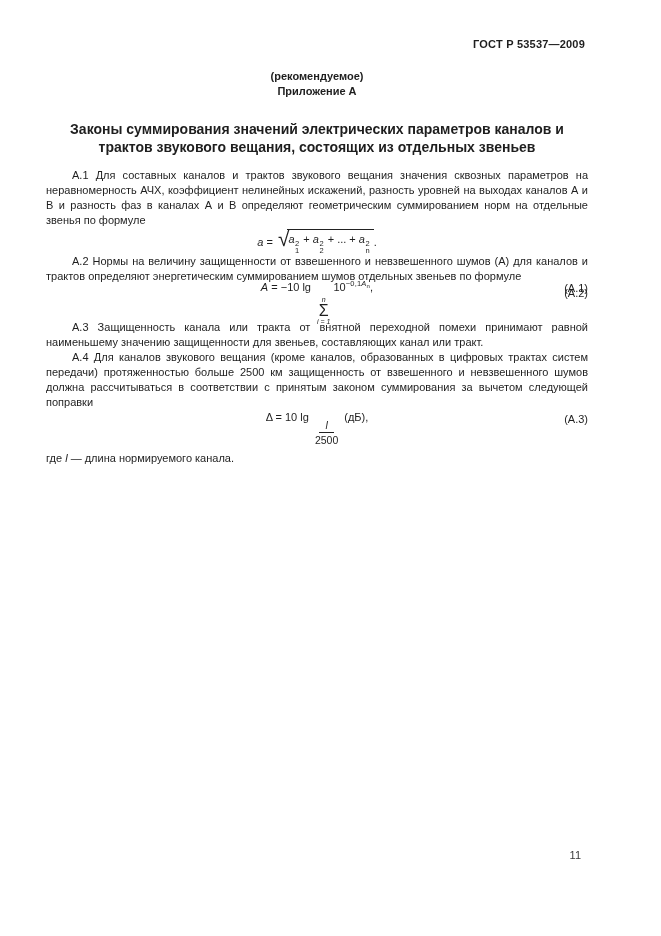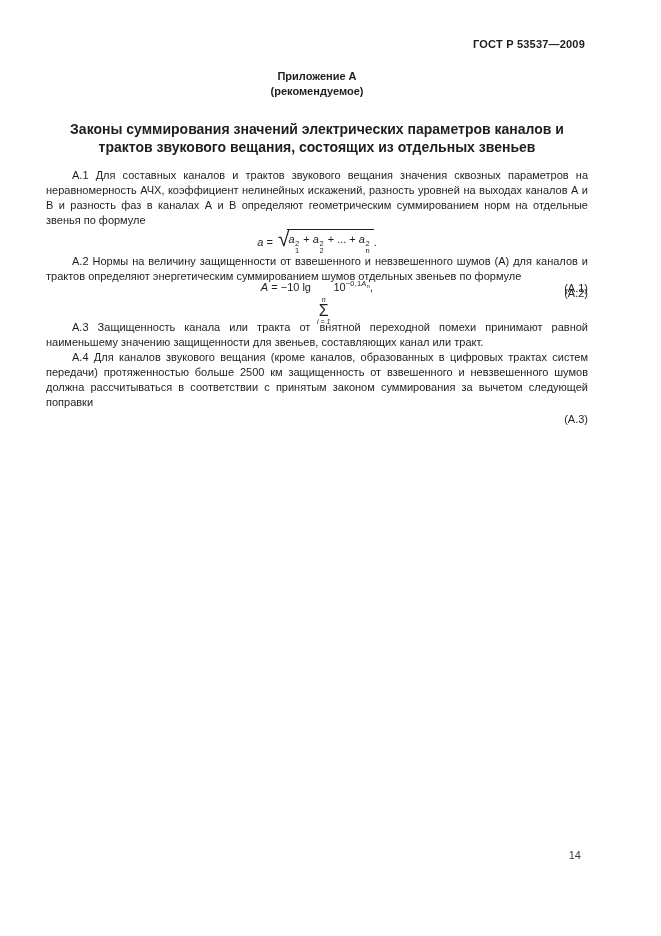--- a/index.html
+++ b/index.html
@@ -53,22 +53,22 @@
   .pagenum{position:absolute;top:849px;right:80px;font-size:11px;color:#3a3a3a;}
 </style>
 </head>
 <body>
 
 <div class="page">
 
   <div class="doc-header">ГОСТ Р 53537—2009</div>
 
   <div class="appendix">
+    <div>(рекомендуемое)</div>
     <div>Приложение А</div>
-    <div>(рекомендуемое)</div>
   </div>
 
   <div class="title">Законы суммирования значений электрических параметров каналов и трактов звукового вещания, состоящих из отдельных звеньев</div>
 
   <p class="para a1">А.1  Для составных каналов и трактов звукового вещания значения сквозных параметров на неравномерность АЧХ, коэффициент нелинейных искажений, разность уровней на выходах каналов А и В и разность фаз в каналах А и В определяют геометрическим суммированием норм на отдельные звенья по формуле</p>
 
   <div class="frow f1">
     <span class="math">
       <i>a</i><span> = </span><span class="sqrt">
           <span class="sqrt-sym">√</span>
@@ -100,19 +100,26 @@
     </span>
     <span class="flabel">(А.2)</span>
   </div>
 
 
   <p class="para">А.3  Защищенность канала или тракта от внятной переходной помехи принимают равной наименьшему значению защищенности для звеньев, составляющих канал или тракт.</p>
 
   <p class="para">А.4  Для каналов звукового вещания (кроме каналов, образованных в цифровых трактах систем передачи) протяженностью больше 2500 км защищенность от взвешенного и невзвешенного шумов должна рассчитываться в соответствии с принятым законом суммирования за вычетом следующей поправки</p>
 
   <div class="frow f3">
+    <span class="math">
+      <span>Δ</span><span> = 10 lg </span><span class="frac">
+          <span class="num">l</span>
+          <span class="den">2500</span>
+        </span><span> (дБ),</span>
+    </span>
     <span class="flabel">(А.3)</span>
   </div>
 
+  <p class="where l"><span>где </span><i>l</i><span> — длина нормируемого канала.</span></p>
 
 </div>
 
-<div class="pagenum">14</div>
+<div class="pagenum">11</div>
 
 </body></html>

